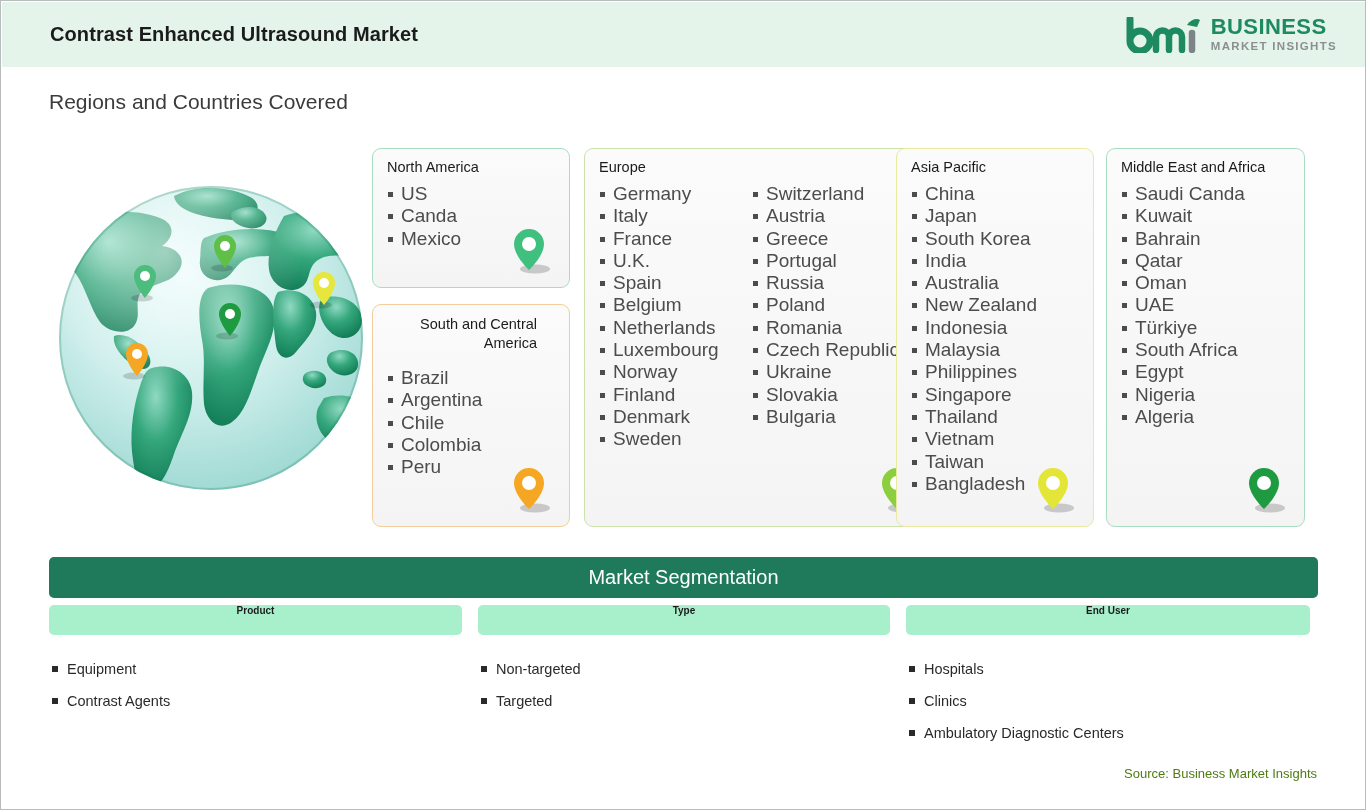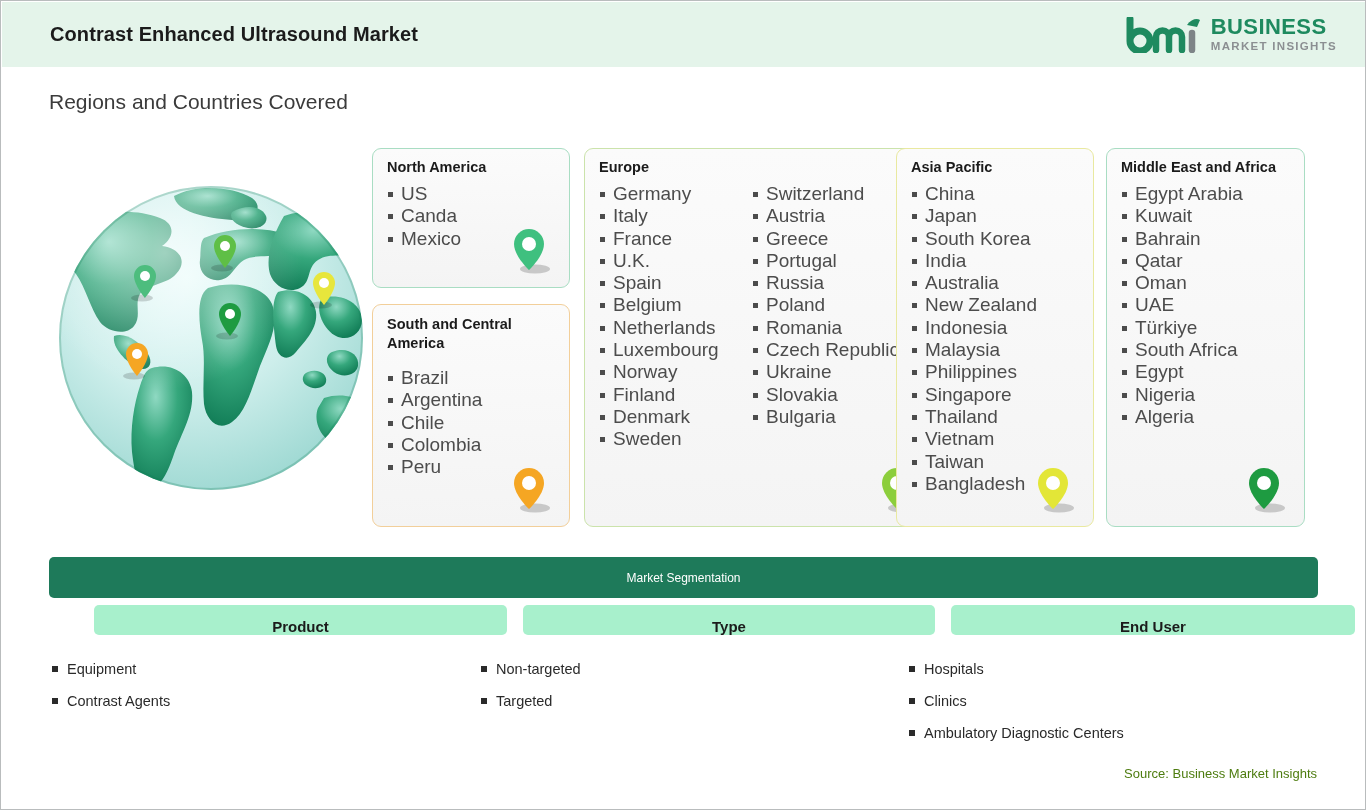--- a/index.html
+++ b/index.html
@@ -44,22 +44,22 @@
   
   .globe-wrap{position:absolute;left:55px;top:175px;width:310px;height:325px;}
   
   .card{
     position:absolute;box-sizing:border-box;
     border-radius:9px;
     background:linear-gradient(180deg,#fbfbfb 0%,#f4f4f4 100%);
     overflow:hidden;
   }
   .card-title{
-    font-size:14.5px;font-weight:bold;color:#1b1b1b;
-    position:absolute;left:14px;top:10px;line-height:17px;
+    font-size:14.5px;font-weight:normal;color:#1b1b1b;
+    position:absolute;left:14px;top:10px;line-height:17px;text-align:right;
   }
   .card-title.two-line{line-height:19px;}
   .cols{position:absolute;display:flex;}
   .col{display:flex;flex-direction:column;}
   .li{
     font-size:19px;color:#4c4c4c;line-height:22.3px;
     white-space:nowrap;position:relative;padding-left:14px;
   }
   .li::before{
     content:"";position:absolute;left:1px;top:9px;
@@ -70,26 +70,26 @@
   #card-na{left:371px;top:147px;width:198px;height:140px;border:1px solid #a9ddc3;}
   #card-sca{left:371px;top:303px;width:198px;height:223px;border:1px solid #f2cf9a;}
   #card-eu{left:583px;top:147px;width:354px;height:379px;border:1px solid #cbe3ab;}
   #card-ap{left:895px;top:147px;width:198px;height:379px;border:1px solid #e9e9a0;}
   #card-mea{left:1105px;top:147px;width:199px;height:379px;border:1px solid #a9ddc3;}
   
   .seg-header{
     position:absolute;left:48px;top:556px;width:1269px;height:41px;
     background:#1e7a5a;border-radius:5px;
     display:flex;align-items:center;justify-content:center;
-    color:#ffffff;font-size:12px;
+    color:#ffffff;font-size:20px;
   }
   .seg-col-head{
     position:absolute;height:30px;background:#a8f0cc;border-radius:5px;
-    display:flex;align-items:flex-end;justify-content:center;
-    font-size:15px;font-weight:bold;color:#1b1b1b;margin-left:45px;
+    display:flex;align-items:flex-start;justify-content:center;
+    font-size:10px;font-weight:bold;color:#1b1b1b;
   }
   #seg-head-0{left:48px;top:604px;width:413px;}
   #seg-head-1{left:477px;top:604px;width:412px;}
   #seg-head-2{left:905px;top:604px;width:404px;}
   .seg-list{position:absolute;top:652px;}
   #seg-list-0{left:51px;}
   #seg-list-1{left:480px;}
   #seg-list-2{left:908px;}
   .seg-item{
     font-size:14.5px;color:#2a2a2a;line-height:32px;
@@ -327,21 +327,21 @@
         <path d="M7 19 a15 15 0 1 1 30 0 c0 12 -15 26 -15 26 s-15 -14 -15 -26 z" fill="#e3e637"></path>
         <circle cx="22" cy="19" r="7" fill="#ffffff"></circle>
       </svg>
     </div>
   </div>
 
   <div class="card" id="card-mea">
     <div class="card-title">Middle East and Africa</div>
     <div class="cols" style="left:14px;top:34px;">
       <div class="col">
-        <div class="li">Egypt Arabia</div>
+        <div class="li">Saudi Canda</div>
         <div class="li">Kuwait</div>
         <div class="li">Bahrain</div>
         <div class="li">Qatar</div>
         <div class="li">Oman</div>
         <div class="li">UAE</div>
         <div class="li">Türkiye</div>
         <div class="li">South Africa</div>
         <div class="li">Egypt</div>
         <div class="li">Nigeria</div>
         <div class="li">Algeria</div>

